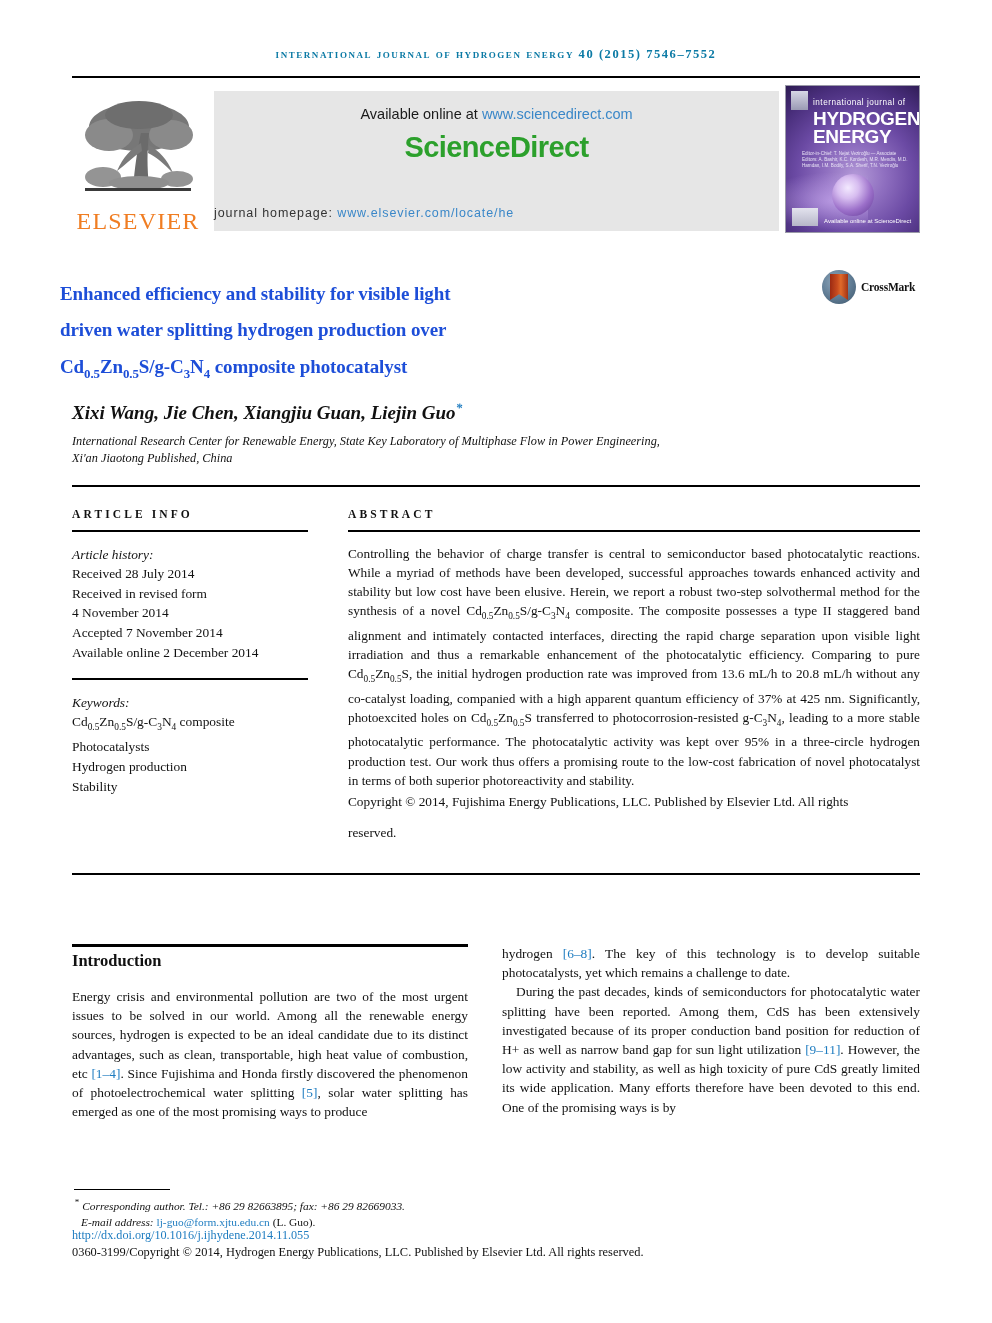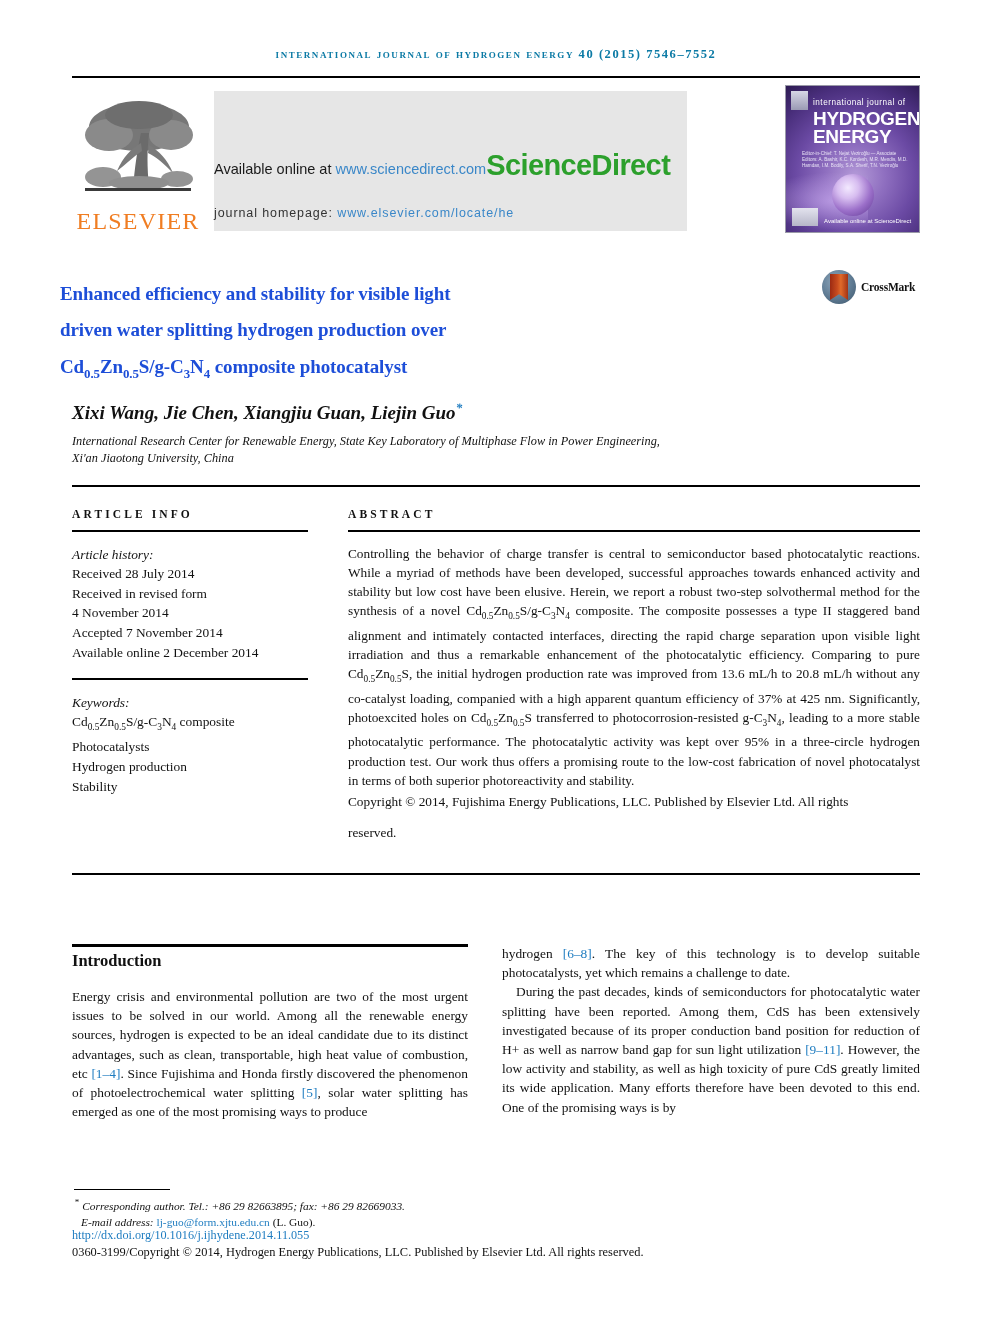--- a/index.html
+++ b/index.html
@@ -37,23 +37,23 @@
     position:absolute; left:0; top:0; width:132px; height:150px;
     display:flex; flex-direction:column; align-items:center; justify-content:flex-end;
   }
   .tree-wrap { width:118px; height:112px; position:relative; }
   .elsevier-word {
     font-family:"Liberation Serif", serif;
     color:#f07d22; font-size:24px; letter-spacing:1.2px;
     font-weight:400; line-height:1; margin-top:2px;
   }
   .sd-box {
-    position:absolute; left:142px; top:8px; width:473px; height:140px;
+    position:absolute; left:142px; top:8px; width:565px; height:140px;
     background:#e6e6e6;
-    display:flex; flex-direction:row; align-items:center;
+    display:flex; flex-direction:column; align-items:center;
   }
   .avail-line {
     margin-top:15px;
     font-family:"Liberation Sans", sans-serif;
     font-size:14.5px; color:#1a1a1a;
   }
   .avail-line a { color:#3a87c8; text-decoration:none; }
   .sd-logo {
     margin-top:9px;
     font-family:"Liberation Sans", sans-serif;
@@ -293,21 +293,21 @@
         <div class="cm-book"></div>
       </div>
     <div class="cm-label">CrossMark</div>
   </div>
 
   <div class="authors">
     <span>Xixi Wang, Jie Chen, Xiangjiu Guan, Liejin Guo</span><span class="star">*</span>
   </div>
   <div class="affiliation">
     <span>International Research Center for Renewable Energy, State Key Laboratory of Multiphase Flow in Power Engineering,</span><br>
-    <span>Xi'an Jiaotong University, China</span>
+    <span>Xi'an Jiaotong Published, China</span>
   </div>
 
   <div class="rule-full-a"></div>
   <div class="rule-full-b"></div>
 
   <div class="info-col">
     <div class="sec-head">ARTICLE INFO</div>
     <div class="head-rule"></div>
     <div class="info-body">
       <div class="it">Article history:</div>

